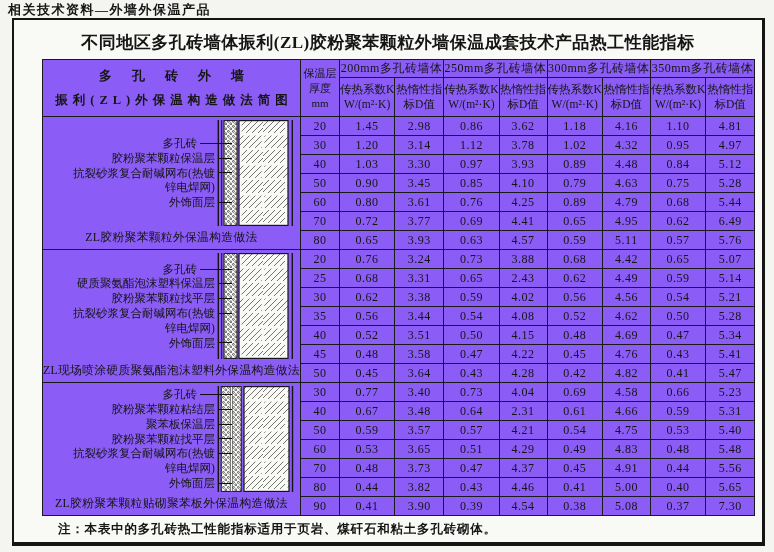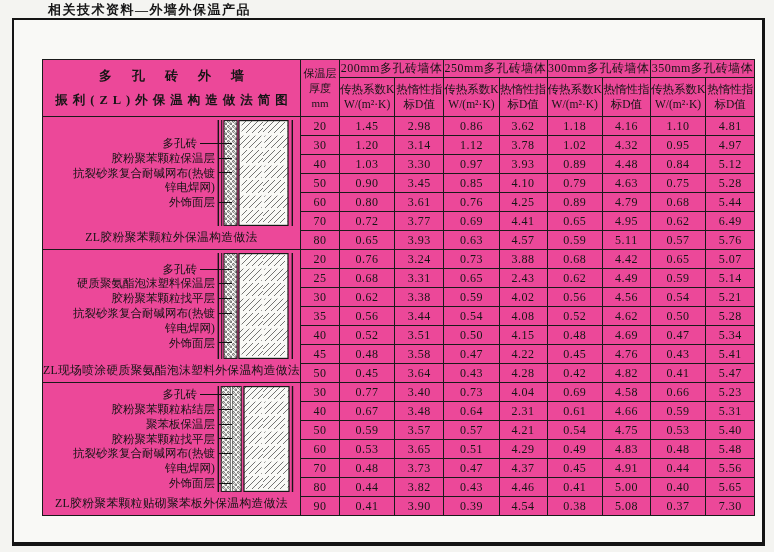--- a/index.html
+++ b/index.html
@@ -4,36 +4,36 @@
 <style>
   html,body{margin:0;padding:0;}
   body{
     width:774px;height:552px;position:relative;overflow:hidden;
     background:#f4f4f1;
     font-family:"Liberation Serif","DejaVu Serif",serif;
     color:#151515;
   }
   .breadcrumb{
     position:absolute;top:1px;left:8px;
-    font-size:13px;font-weight:700;letter-spacing:1.5px;white-space:nowrap;margin-left:40px;
+    font-size:13px;font-weight:700;letter-spacing:1.5px;white-space:nowrap;
   }
   .sheet{
     position:absolute;left:12px;top:18px;width:748px;height:522px;
     border:2px solid #141414;border-bottom-width:4px;border-right-width:3px;
     background:#f9f9f6;
   }
   .title{
     position:absolute;top:11px;left:0;width:100%;
     text-align:center;font-size:17px;font-weight:700;letter-spacing:0.5px;
     white-space:nowrap;
   }
   table.data-table{
     position:absolute;left:28px;top:39px;
     border-collapse:collapse;table-layout:fixed;
-    background:#ec4899;
+    background:#8b5cf6;
   }
   .data-table th,.data-table td{
     border:1px solid #1a1a1a;padding:0;text-align:center;vertical-align:middle;
     font-weight:400;
   }
   .th-group{height:17px;font-size:12px;letter-spacing:0.5px;}
   .th-sub{height:38px;font-size:11.5px;line-height:15px;}
   .th-sub div{white-space:nowrap;font-family:Liberation Serif, serif;}
   .diag-th .l1{font-size:13px;font-weight:600;letter-spacing:20px;padding-left:20px;margin-bottom:7px;white-space:nowrap;}
   .diag-th .l2{font-size:12.5px;font-weight:600;letter-spacing:5px;padding-left:5px;white-space:nowrap;}
@@ -91,20 +91,21 @@
       <rect x="13.4" y="0.6" width="2" height="104.8" fill="#f9f9f6" stroke="#161616" stroke-width="0.5"></rect>
       <rect x="27" y="0.6" width="45" height="104.8" fill="url(#bricks)" stroke="#161616" stroke-width="1.2"></rect>
       <rect x="74.8" y="0" width="1.4" height="106" fill="#161616"></rect>
     </symbol>
   </defs>
 </svg>
 
 <div class="breadcrumb">相关技术资料—外墙外保温产品</div>
 
 <div class="sheet">
+  <div class="title">不同地区多孔砖墙体振利(ZL)胶粉聚苯颗粒外墙保温成套技术产品热工性能指标</div>
 
   <table class="data-table">
     <colgroup>
       <col style="width:251px">
         <col style="width:39px">
       <col style="width:53px">
         <col style="width:49px">
       <col style="width:53px">
         <col style="width:48px">
       <col style="width:54px">
@@ -499,13 +500,14 @@
           <td>0.39</td>
           <td>4.54</td>
           <td>0.38</td>
           <td>5.08</td>
           <td>0.37</td>
           <td>7.30</td>
         </tr>
       </tbody>
   </table>
 
+  <div class="note">注：本表中的多孔砖热工性能指标适用于页岩、煤矸石和粘土多孔砖砌体。</div>
 </div>
 
 </body></html>

